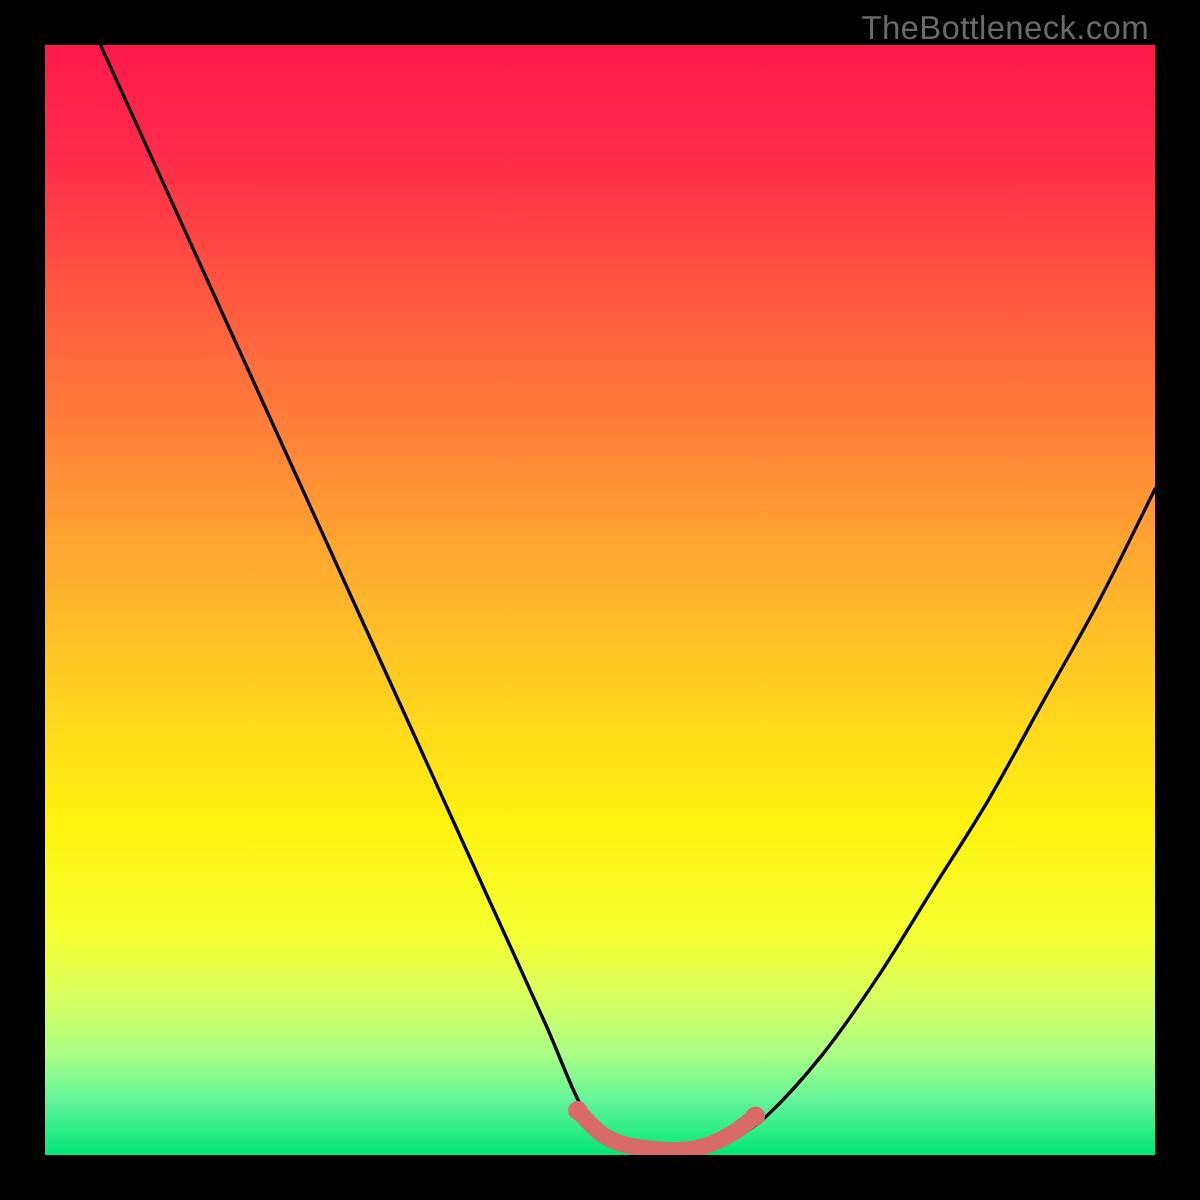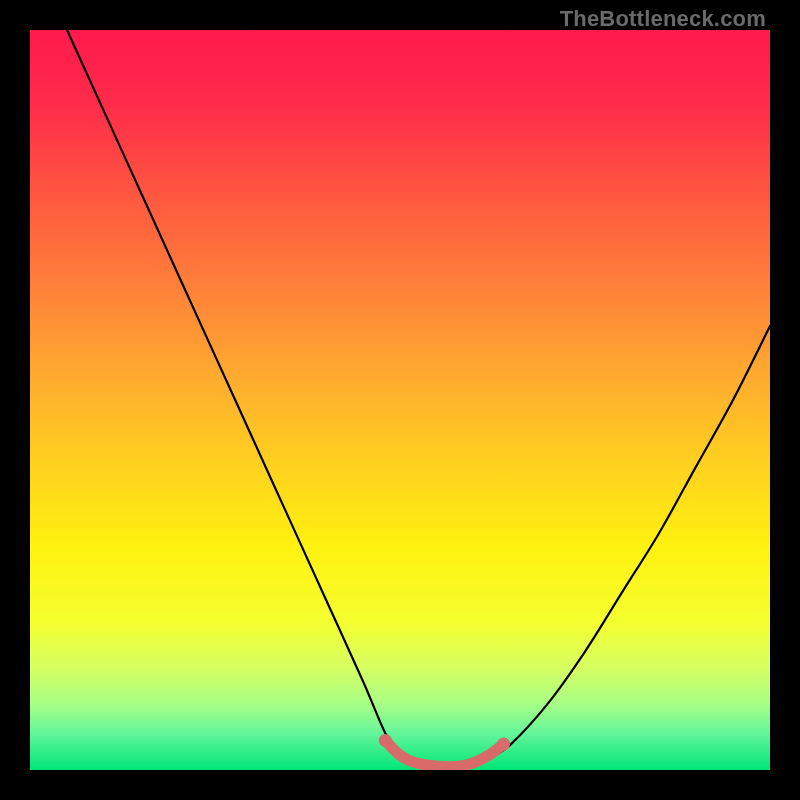--- a/index.html
+++ b/index.html
@@ -27,21 +27,21 @@
     left: 0; top: 0; width: 100%; height: 100%;
   }
   .watermark {
     position: absolute;
     top: 6px;
     right: 34px;
     font-family: Arial, Helvetica, sans-serif;
     font-size: 22px;
     color: #6a6a6a;
     letter-spacing: 0.2px;
-    font-weight: 700;
+    font-weight: 400;
   }
 </style>
 </head>
 <body>
 
 <div class="frame">
 
   <div class="plot-area">
 
     <svg class="gradient-bg" viewBox="0 0 740 740" preserveAspectRatio="none">

